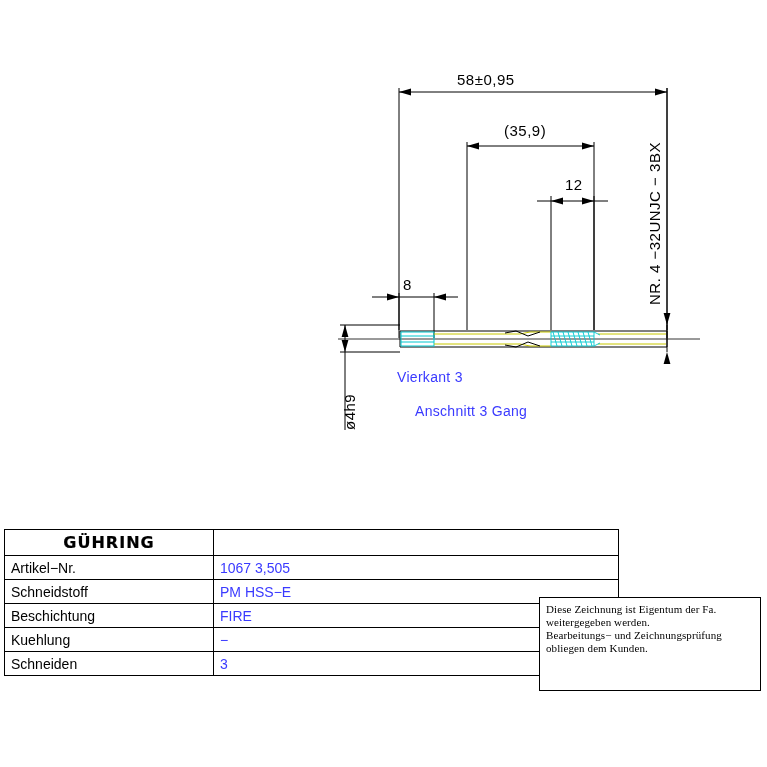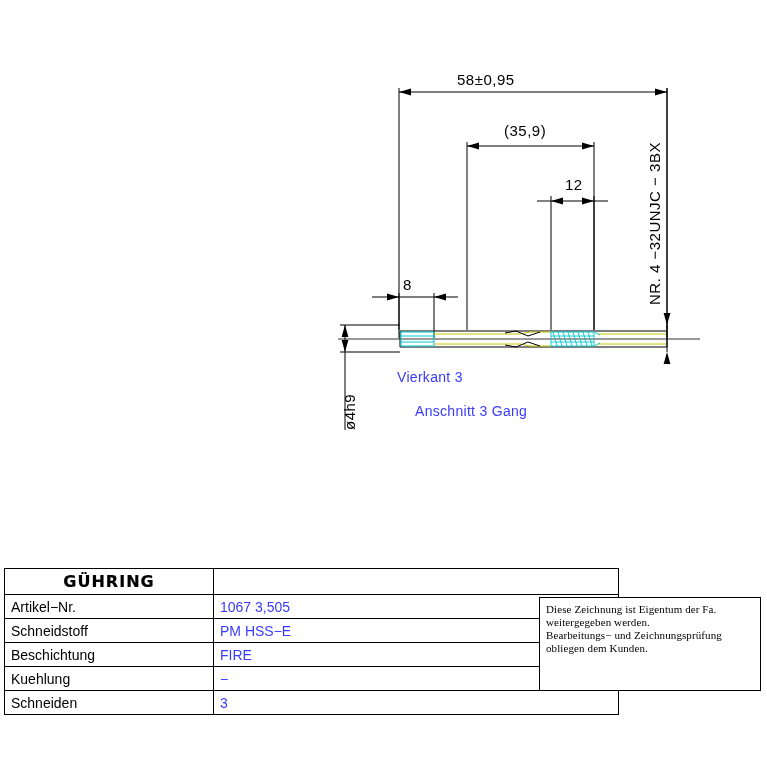--- a/index.html
+++ b/index.html
@@ -44,21 +44,20 @@
 
   
   #info-table {
     position: absolute;
     left: 4px;
     top: 529px;
     width: 615px;
     border-collapse: collapse;
     border: 1px solid #000;
     background: #fff;
-    margin-top: 39px;
   }
   #info-table td {
     border: 1px solid #000;
     height: 23px;
     padding: 0 6px;
     font-size: 14px;
     font-family: "Liberation Sans", sans-serif;
     color: #000;
     vertical-align: middle;
   }

